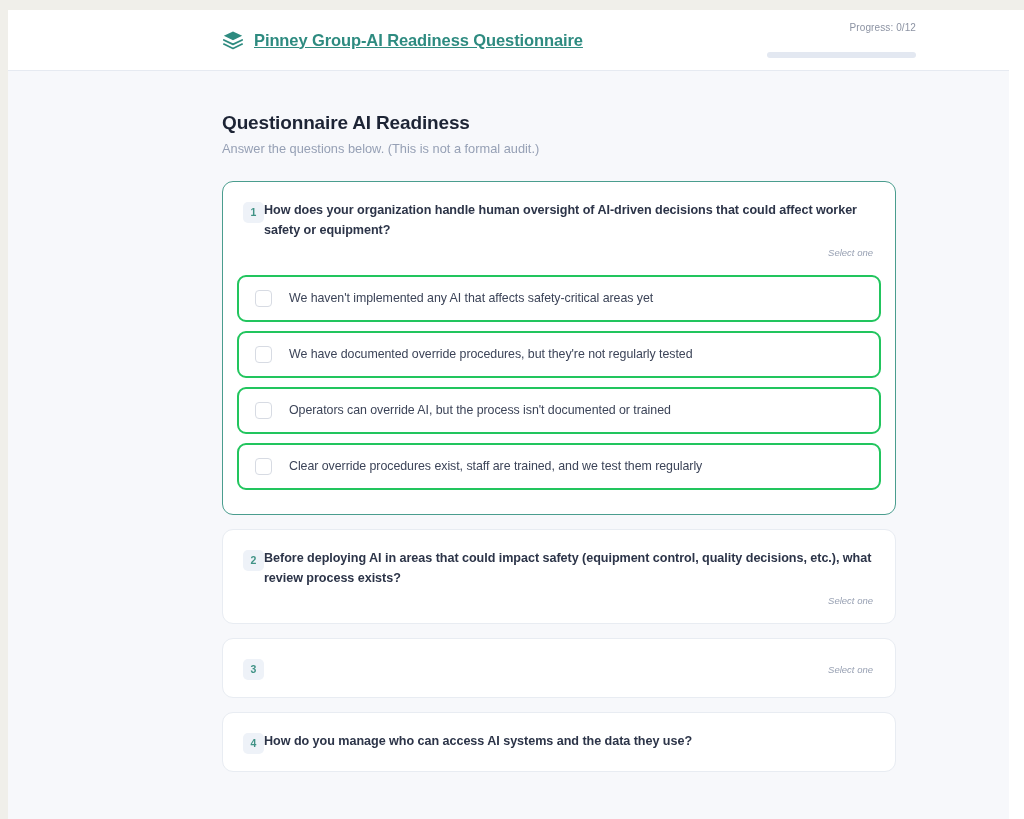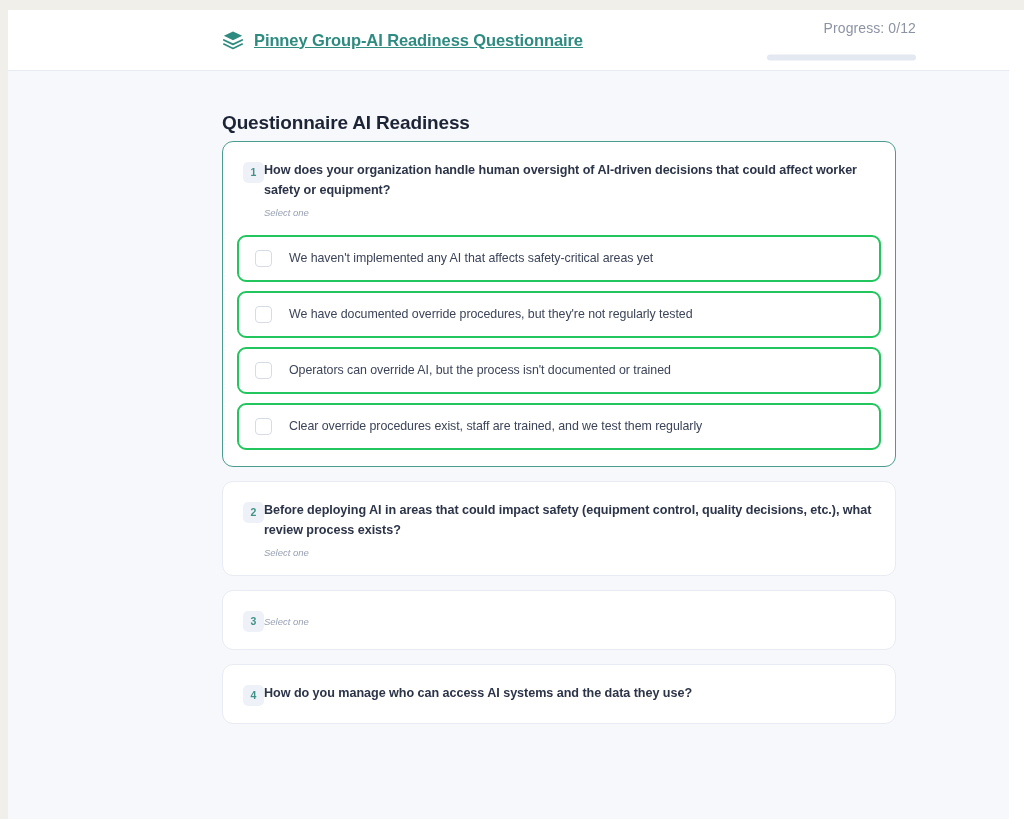--- a/index.html
+++ b/index.html
@@ -85,21 +85,21 @@
   #progress-wrap {
     position: absolute;
     right: 93px;
     top: 50%;
     transform: translateY(-50%);
     width: 149px;
     text-align: right;
   }
 
   #progress-label {
-    font-size: 14px;
+    font-size: 10px;
     color: #8c93a3;
     letter-spacing: 0.1px;
     margin-bottom: 19px;
     display: block;
   }
 
   #progress-track {
     width: 149px;
     height: 6px;
     background: #e3e8f1;
@@ -180,36 +180,37 @@
     color: #2c3448;
     line-height: 1.58;
     letter-spacing: -0.05px;
   }
 
   .q-hint {
     font-size: 9.5px;
     font-style: italic;
     color: #98a1b3;
     margin-top: 6px;
+    text-align: right;
   }
 
   .q-options { padding: 0 14px 16px 14px; }
 
   .opt {
     display: flex;
     align-items: center;
     background: #ffffff;
     border: 2px solid #22c55e;
     border-radius: 9px;
     padding: 13px 16px;
     margin-bottom: 9px;
     cursor: pointer;
   }
 
-  .opt:last-child { margin-bottom: 0; text-align: right; }
+  .opt:last-child { margin-bottom: 8px; text-align: right; }
 
   .opt-box {
     flex: 0 0 auto;
     width: 17px;
     height: 17px;
     border: 1px solid #d7dbe3;
     border-radius: 4px;
     background: #ffffff;
   }
 
@@ -248,20 +249,21 @@
           </div>
         </div>
 
       </div>
     </div>
 
     <div id="content">
       <div id="content-col">
 
         <h1 id="page-title">Questionnaire AI Readiness</h1>
+        <div id="page-subtitle">Answer the questions below. (This is not a formal audit.)</div>
 
         <div id="question-list">
             <div class="q-card active">
               <div class="q-head">
                 <div class="q-badge">1</div>
                 <div class="q-textwrap">
                   <div class="q-text">How does your organization handle human oversight of AI-driven decisions that could affect worker safety or equipment?</div>
                   <div class="q-hint">Select one</div>
                 </div>
               </div>

